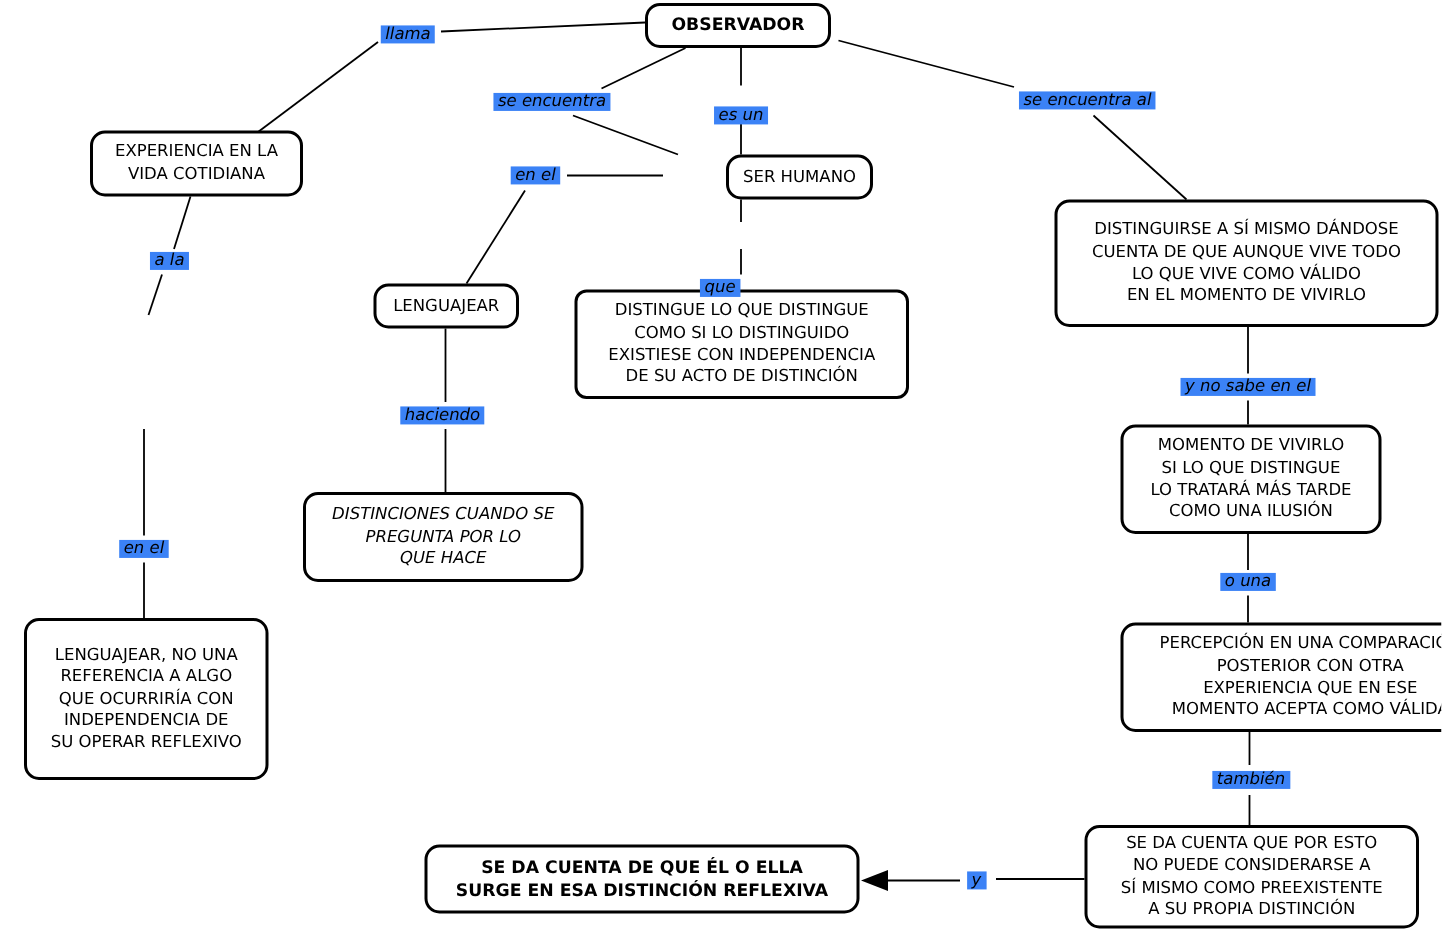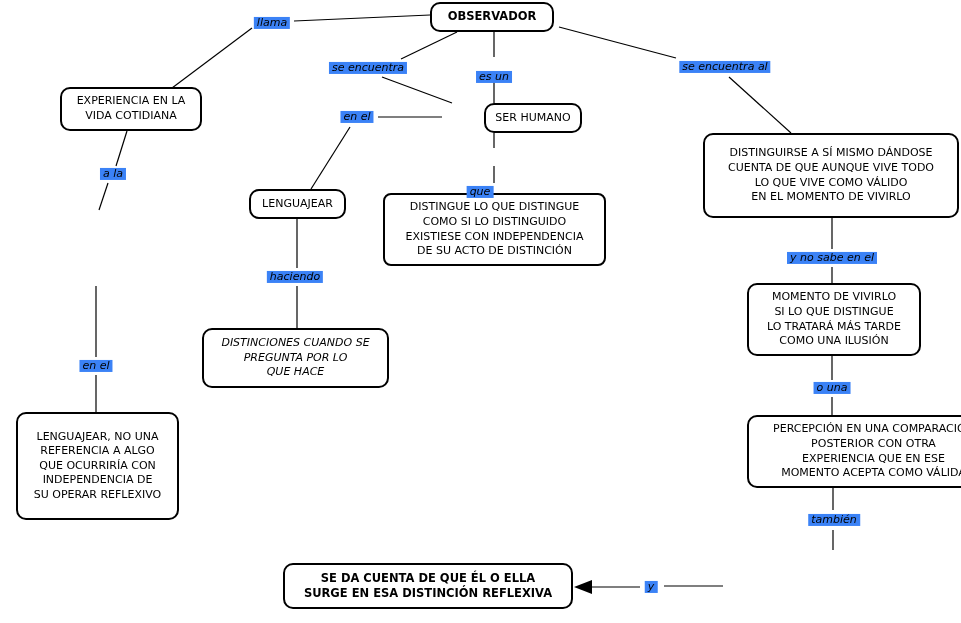--- a/index.html
+++ b/index.html
@@ -131,20 +131,24 @@
   <div class="node" style="left:747px; top:283px; width:174px; height:73px;">MOMENTO DE VIVIRLO
 SI LO QUE DISTINGUE
 LO TRATARÁ MÁS TARDE
 COMO UNA ILUSIÓN</div>
 
   <div class="node" style="left:708px; top:415px; width:253px; height:73px;margin-left:39px;">PERCEPCIÓN EN UNA COMPARACIÓN
 POSTERIOR CON OTRA
 EXPERIENCIA QUE EN ESE
 MOMENTO ACEPTA COMO VÁLIDA</div>
 
+  <div class="node" style="left:723px; top:550px; width:223px; height:69px;">SE DA CUENTA QUE POR ESTO
+NO PUEDE CONSIDERARSE A
+SÍ MISMO COMO PREEXISTENTE
+A SU PROPIA DISTINCIÓN</div>
 
   <div class="node bold" style="left:283px; top:563px; width:290px; height:46px;">SE DA CUENTA DE QUE ÉL O ELLA
 SURGE EN ESA DISTINCIÓN REFLEXIVA</div>
 
   <span class="link-label" style="left:272px; top:23px;">llama</span>
   <span class="link-label" style="left:368px; top:68px;">se encuentra</span>
   <span class="link-label" style="left:494px; top:67px;margin-top:10px;">es un</span>
   <span class="link-label" style="left:725px; top:67px;">se encuentra al</span>
   <span class="link-label" style="left:357px; top:117px;">en el</span>
   <span class="link-label" style="left:480px; top:157px;margin-top:35px;">que</span>

